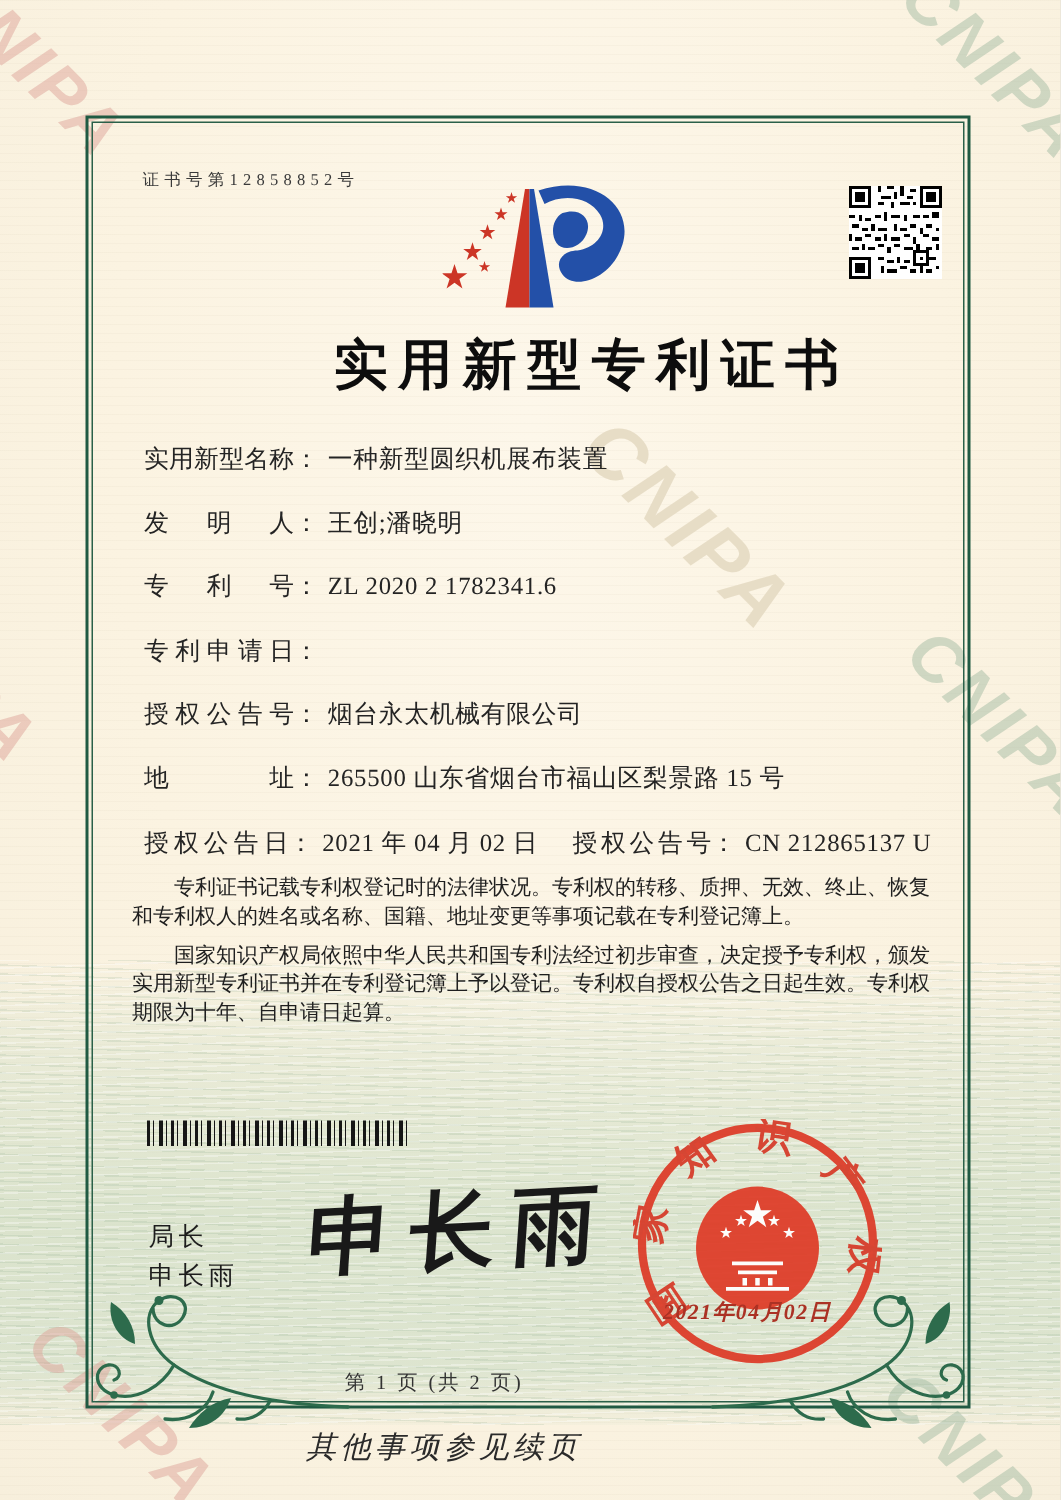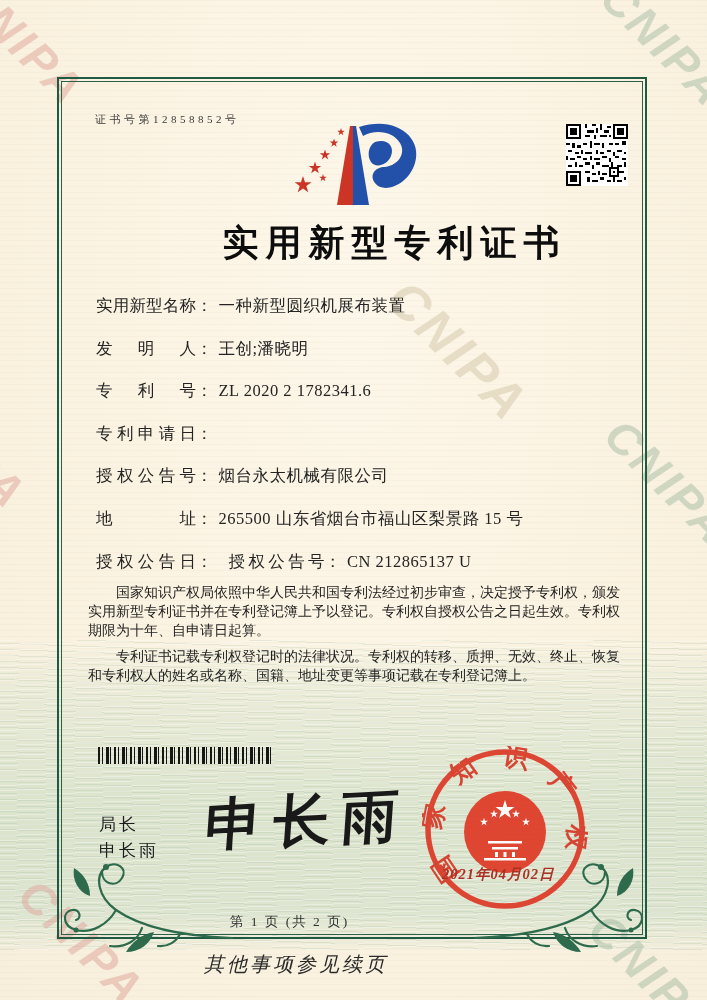--- a/index.html
+++ b/index.html
@@ -132,29 +132,30 @@
         <span class="fvalue">烟台永太机械有限公司</span>
     </div>
     <div class="frow">
       <span class="flabel">地址</span>
         <span class="fcolon">：</span>
         <span class="fvalue">265500 山东省烟台市福山区梨景路 15 号</span>
     </div>
     <div class="frow">
       <span class="flabel">授权公告日</span>
         <span class="fcolon">：</span>
+        <span class="fvalue grant-date">2021 年 04 月 02 日</span>
         <span class="flabel2">授权公告号</span>
         <span class="fcolon">：</span>
         <span class="fvalue">CN 212865137 U</span>
     </div>
   </div>
 
   <div class="paras">
+    <p>专利证书记载专利权登记时的法律状况。专利权的转移、质押、无效、终止、恢复和专利权人的姓名或名称、国籍、地址变更等事项记载在专利登记簿上。</p>
     <p>国家知识产权局依照中华人民共和国专利法经过初步审查，决定授予专利权，颁发实用新型专利证书并在专利登记簿上予以登记。专利权自授权公告之日起生效。专利权期限为十年、自申请日起算。</p>
-    <p>专利证书记载专利权登记时的法律状况。专利权的转移、质押、无效、终止、恢复和专利权人的姓名或名称、国籍、地址变更等事项记载在专利登记簿上。</p>
   </div>
 
   <div class="barcode"></div>
 
   <div class="role">局长</div>
   <div class="dname">申长雨</div>
   <div class="autograph">申长雨</div>
 
   <svg class="seal" width="166" height="166" viewBox="0 0 166 166">
     <defs>

